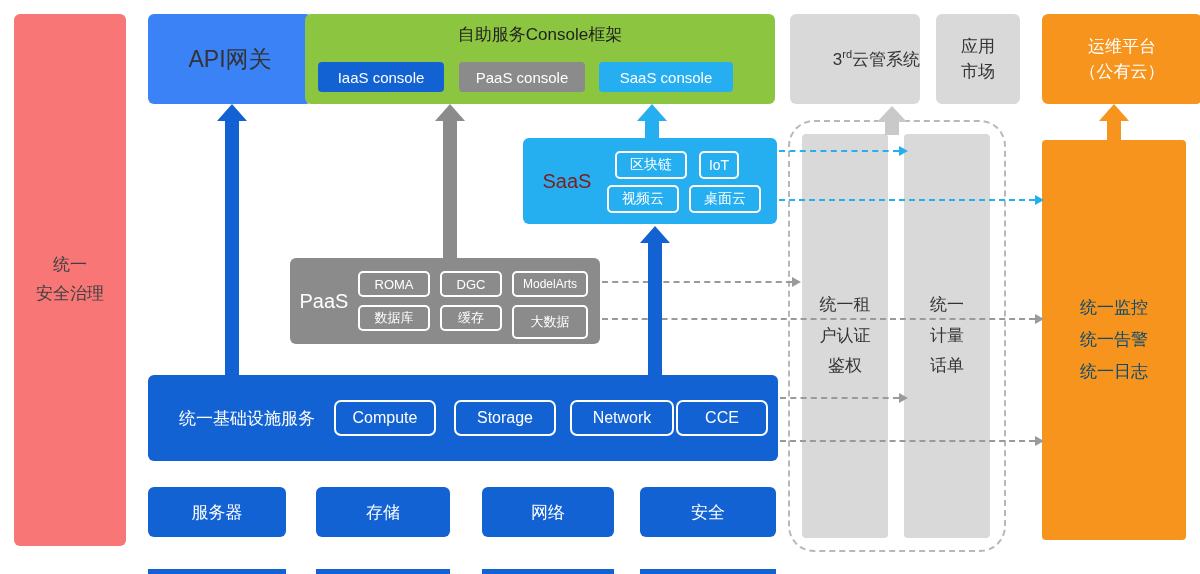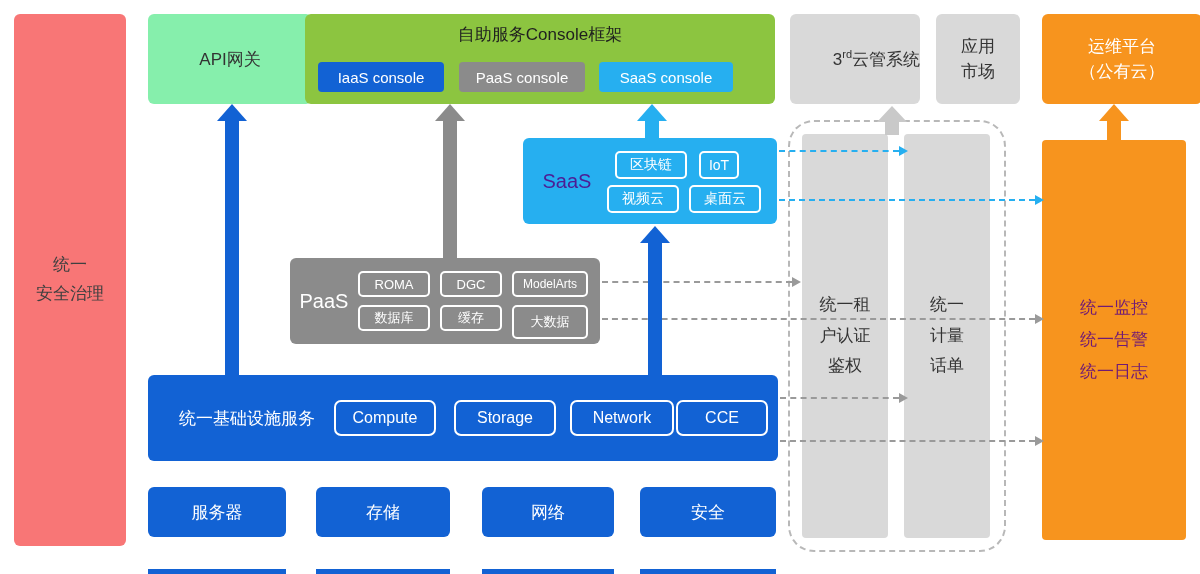--- a/index.html
+++ b/index.html
@@ -36,21 +36,21 @@
   sup.rd { font-size:11px; vertical-align:super; }
 </style>
 </head>
 <body>
 
 <div class="stage">
 
   <div class="box pre" style="left:14px; top:14px; width:112px; height:532px; background:#F87676; color:#404040; font-size:17px; line-height:1.7;">统一
 安全治理</div>
 
-  <div class="box" style="left:148px; top:14px; width:164px; height:90px; background:#86efac; color:#333333; font-size:17px;">API网关</div>
+  <div class="box" style="left:148px; top:14px; width:164px; height:90px; background:#3b82f6; color:#333333; font-size:23px;">API网关</div>
 
   <div class="box" style="left:305px; top:14px; width:470px; height:90px; background:#8CC540; display:block;">
     <div style="position:absolute; left:0; top:9px; width:470px; text-align:center; color:#1f1f1f; font-size:17px;">自助服务Console框架</div>
     <div class="box" style="left:13px; top:48px; width:126px; height:30px; background:#1262D4; color:#ffffff; font-size:15px; border-radius:4px;">IaaS console</div>
     <div class="box" style="left:154px; top:48px; width:126px; height:30px; background:#8B8B8B; color:#ffffff; font-size:15px; border-radius:4px;">PaaS console</div>
     <div class="box" style="left:294px; top:48px; width:134px; height:30px; background:#26AFF0; color:#ffffff; font-size:15px; border-radius:4px;">SaaS console</div>
   </div>
 
   <div class="box" style="left:790px; top:14px; width:130px; height:90px; background:#D9D9D9; color:#333333; font-size:17px;justify-content:flex-end;">
     <span>
@@ -67,26 +67,26 @@
   <div style="position:absolute; left:788px; top:120px; width:218px; height:432px; border:2px dashed #B8B8B8; border-radius:26px; box-sizing:border-box; z-index:0;"></div>
 
   <div class="rail pre" style="left:802px; top:134px; width:86px; height:404px; background:#D9D9D9; color:#333333; font-size:17px; line-height:1.8; z-index:1;">统一租
 户认证
 鉴权</div>
 
   <div class="rail pre" style="left:904px; top:134px; width:86px; height:404px; background:#D9D9D9; color:#333333; font-size:17px; line-height:1.8; z-index:1;">统一
 计量
 话单</div>
 
-  <div class="rail pre" style="left:1042px; top:140px; width:144px; height:400px; background:#F7941E; color:#701a75; font-size:17px; line-height:1.9; z-index:1;">统一监控
+  <div class="rail pre" style="left:1042px; top:140px; width:144px; height:400px; background:#F7941E; color:#0c4a6e; font-size:17px; line-height:1.9; z-index:1;">统一监控
 统一告警
 统一日志</div>
 
   <div class="box" style="left:523px; top:138px; width:254px; height:86px; background:#26AFF0; display:block; z-index:2;">
-    <div style="position:absolute; left:0; top:0; width:88px; height:86px; display:flex; align-items:center; justify-content:center; color:#4c1d95; font-size:20px;">SaaS</div>
+    <div style="position:absolute; left:0; top:0; width:88px; height:86px; display:flex; align-items:center; justify-content:center; color:#7f1d1d; font-size:20px;">SaaS</div>
     <div class="pill" style="left:92px; top:13px; width:72px; height:28px; font-size:14px;">区块链</div>
     <div class="pill" style="left:176px; top:13px; width:40px; height:28px; font-size:14px;">IoT</div>
     <div class="pill" style="left:84px; top:47px; width:72px; height:28px; font-size:14px;">视频云</div>
     <div class="pill" style="left:166px; top:47px; width:72px; height:28px; font-size:14px;">桌面云</div>
   </div>
 
   <div class="box" style="left:290px; top:258px; width:310px; height:86px; background:#8B8B8B; display:block; z-index:2;">
     <div style="position:absolute; left:0; top:0; width:68px; height:86px; display:flex; align-items:center; justify-content:center; color:#ffffff; font-size:20px;">PaaS</div>
     <div class="pill" style="left:68px; top:13px; width:72px; height:26px; font-size:13px;">ROMA</div>
     <div class="pill" style="left:150px; top:13px; width:62px; height:26px; font-size:13px;">DGC</div>

